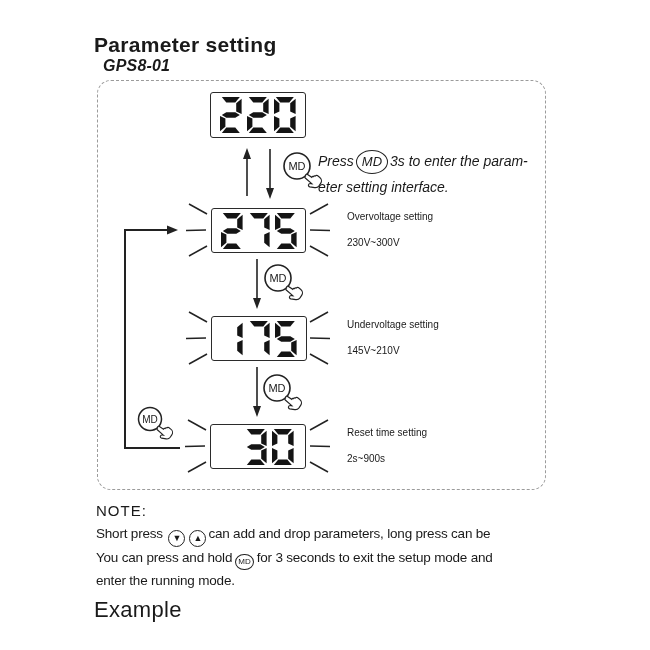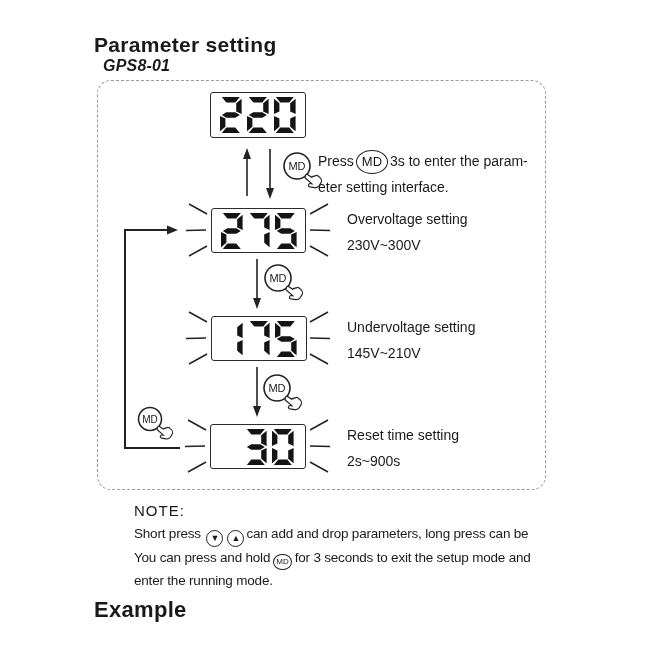--- a/index.html
+++ b/index.html
@@ -9,35 +9,35 @@
 
   .title { font-weight:bold; font-size:21px; letter-spacing:0.3px; z-index:2; }
   .model { font-weight:bold; font-size:16px; letter-spacing:0.2px; z-index:2;font-style:italic; }
   .dashedbox { border:1.5px dashed #9b9b9b; border-radius:14px; z-index:0; }
 
   .lcd { background:#fff; border:1.7px solid #2b2b2b; border-radius:3px;
          display:flex; align-items:center; justify-content:center;
          box-sizing:border-box; z-index:2; }
   .lcd--right { justify-content:flex-end; padding-right:11px; }
 
-  .flowtext { font-size:14px; white-space:nowrap; z-index:2; line-height:1; }
-  .steplabel { font-size:14px; white-space:nowrap; z-index:2; line-height:1; }
+  .flowtext { font-size:14px; white-space:nowrap; z-index:2; line-height:1;font-style:italic; }
+  .steplabel { font-size:10px; white-space:nowrap; z-index:2; line-height:1; }
 
   .md-inline { display:inline-block; border:1.3px solid #222; border-radius:50%;
                padding:4px 5px 5px; margin:0 2px; font-size:13px; line-height:1; }
   .md-small  { display:inline-block; border:1px solid #222; border-radius:50%;
                padding:3px 2px; margin:0 3px; font-size:8px; line-height:1;
                vertical-align:-2px; letter-spacing:0; }
   .circ-btn  { display:inline-flex; align-items:center; justify-content:center;
                width:15px; height:15px; border:1.3px solid #222; border-radius:50%;
                font-size:9px; line-height:1; vertical-align:-3px; margin:0 2px; }
 
   .note { font-size:13.5px; letter-spacing:-0.2px; line-height:21.5px; z-index:2; }
   .note-heading { font-size:15px; letter-spacing:1px; margin-bottom:1px; }
-  .example { font-weight:bold; font-size:22px; letter-spacing:0.3px; z-index:2; }
+  .example { font-weight:normal; font-size:22px; letter-spacing:0.3px; z-index:2; }
 
   svg.overlay { z-index:1; }
   svg.mdicon  { z-index:3; overflow:visible; }
   svg text { font-family:"Liberation Sans", sans-serif; }
 </style>
 </head>
 <body>
 
 <div class="canvas">
 
@@ -235,21 +235,21 @@
 
   <div class="abs steplabel" style="left:347px; top:212px;">Overvoltage setting</div>
   <div class="abs steplabel" style="left:347px; top:238px;text-align:center;">230V~300V</div>
 
   <div class="abs steplabel" style="left:347px; top:320px;">Undervoltage setting</div>
   <div class="abs steplabel" style="left:347px; top:346px;">145V~210V</div>
 
   <div class="abs steplabel" style="left:347px; top:428px;text-align:center;">Reset time setting</div>
   <div class="abs steplabel" style="left:347px; top:454px;">2s~900s</div>
 
-  <div class="abs note" style="left:96px; top:500px; width:480px;margin-left:38px;">
+  <div class="abs note" style="left:96px; top:500px; width:480px;">
     <div class="note-heading">NOTE:</div>
     <div>
       <span>Short press</span>
       <span class="circ-btn">▼</span><span class="circ-btn">▲</span><span>can add and drop parameters, long press can be</span>
     </div>
     <div>
       <span>You can press and hold</span><span class="md-small">MD</span><span>for 3 seconds to exit the setup mode and</span>
     </div>
     <div>enter the running mode.</div>
   </div>

